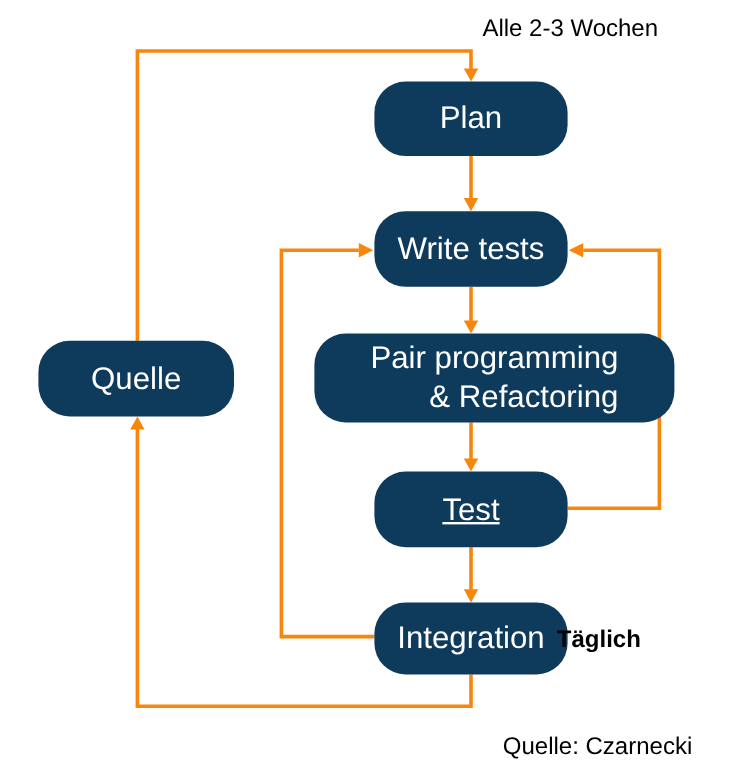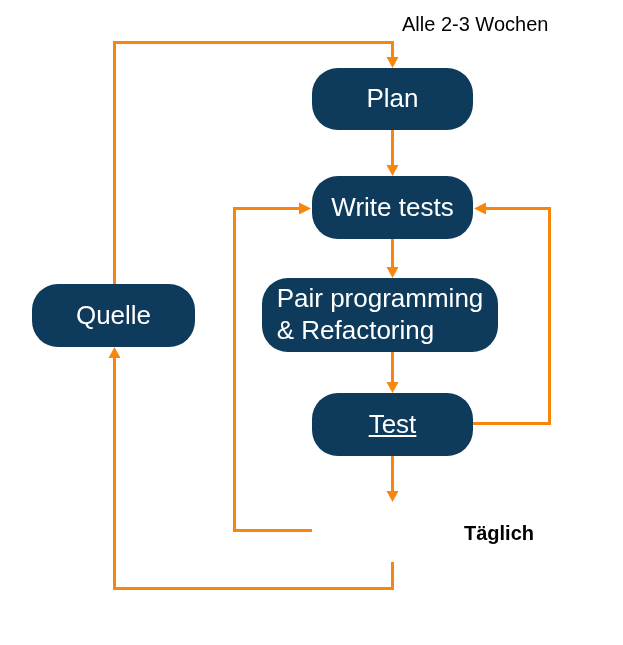--- a/index.html
+++ b/index.html
@@ -33,26 +33,26 @@
   .node {
     position: absolute;
     background: var(--node-fill);
     border-radius: 26px;
     color: var(--node-text);
     font-size: 26px;
     line-height: 1.22;
     display: flex;
     align-items: center;
     justify-content: center;
-    text-align: left;
+    text-align: right;
     white-space: pre-line;
   }
   .node-plan        { left: 312px; top: 68px;  width: 161px; height: 62px; }
   .node-write-tests { left: 312px; top: 176px; width: 161px; height: 63px; }
-  .node-pair        { left: 262px; top: 278px; width: 236px; height: 74px; }
+  .node-pair        { left: 262px; top: 278px; width: 300px; height: 74px; }
   .node-test        { left: 312px; top: 393px; width: 161px; height: 63px; text-decoration: underline; }
   .node-integration { left: 312px; top: 502px; width: 161px; height: 60px; }
   .node-release     { left: 32px;  top: 284px; width: 163px; height: 63px; }
   .annotation {
     position: absolute;
     color: var(--annotation-text);
     font-size: 20px;
     white-space: nowrap;
   }
   .annotation-cycle   { left: 402px; top: 13px; text-align: right; }
@@ -117,23 +117,27 @@
 
   <div class="node node-pair">
     <span>Pair programming
 &amp; Refactoring</span>
   </div>
 
   <div class="node node-test">
     <span>Test</span>
   </div>
 
+  <div class="node node-integration">
+    <span>Integration</span>
+  </div>
 
   <div class="node node-release">
     <span>Quelle</span>
   </div>
 
   <div class="annotation annotation-cycle">Alle 2-3 Wochen</div>
 
   <div class="annotation annotation-daily">Täglich</div>
 
+  <div class="annotation annotation-source">Quelle: Czarnecki</div>
 
 </div>
 
 </body></html>

